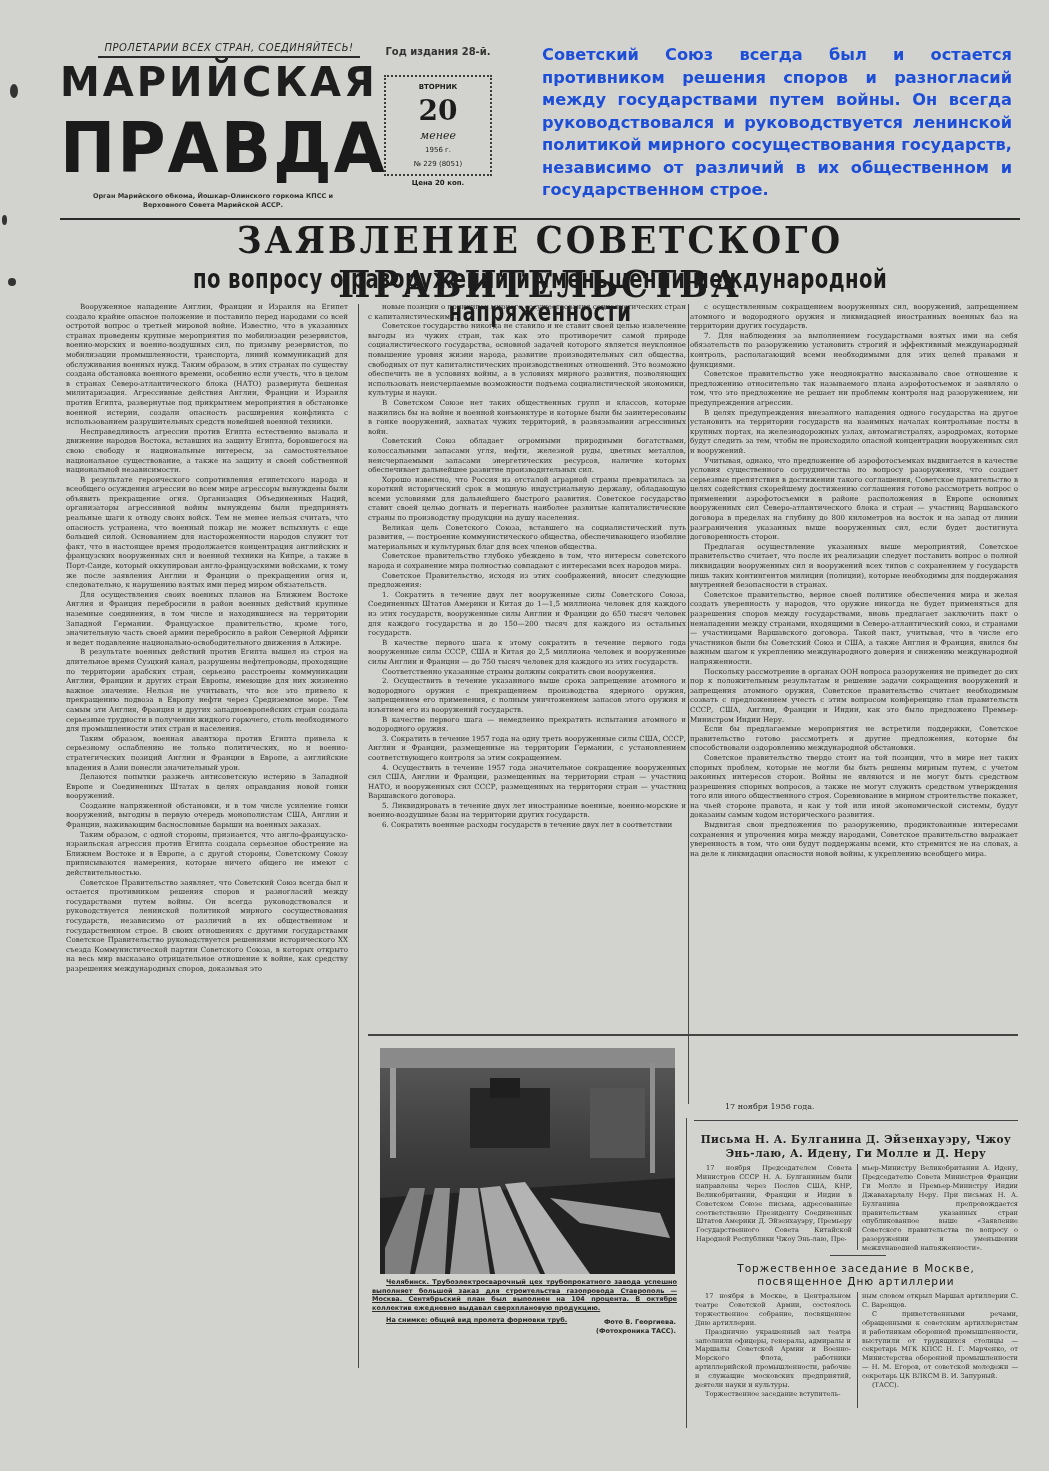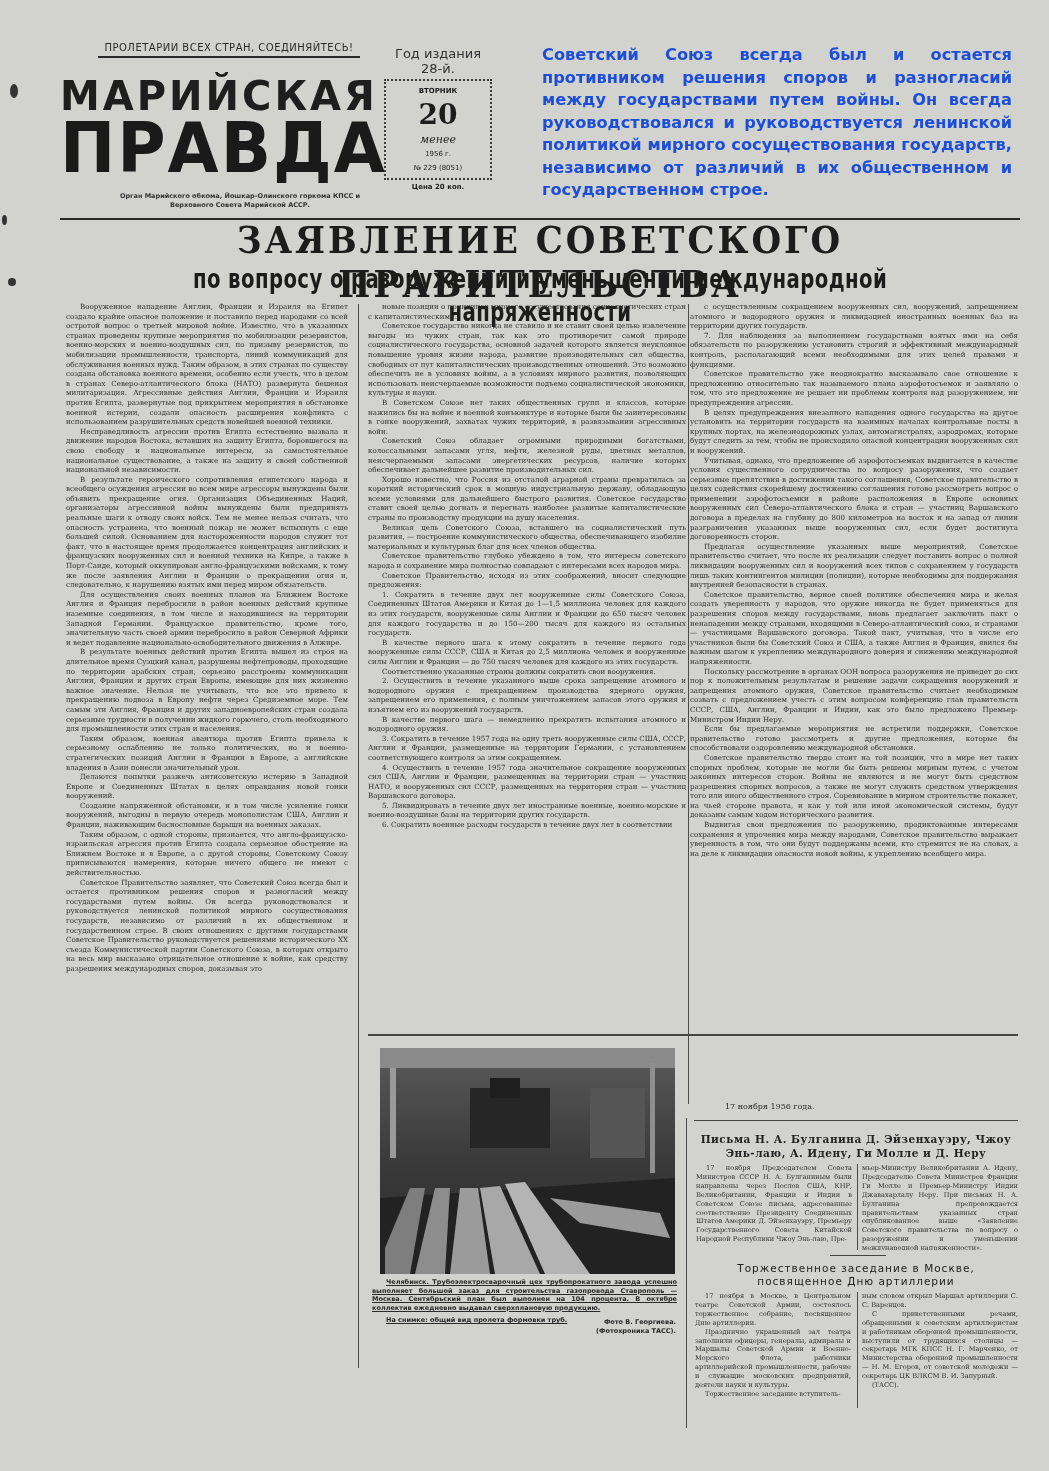--- a/index.html
+++ b/index.html
@@ -1,23 +1,23 @@
 <!DOCTYPE html>
 <html><head>
 <meta charset="utf-8">
 <style>
   html,body{margin:0;padding:0;}
   body{width:1049px;height:1471px;background:#d4d4d1;position:relative;overflow:hidden;font-family:"DejaVu Serif",serif;color:#1c1c1c;}
   .page{position:absolute;left:0;top:0;width:1049px;height:1471px;background:#d2d2cf;}
-  .mast-motto{position:absolute;left:98px;top:42px;width:262px;text-align:center;font-family:"DejaVu Sans",sans-serif;font-size:10px;letter-spacing:0.5px;color:#2a2a2a;border-bottom:2px solid #2a2a2a;padding-bottom:3px;}
-  .mast-title1{position:absolute;left:60px;top:74px;width:300px;text-align:center;font-family:"DejaVu Sans",sans-serif;font-weight:bold;font-size:40px;letter-spacing:3px;color:#1e1e1e;line-height:44px;}
+  .mast-motto{position:absolute;left:98px;top:42px;width:262px;text-align:center;font-family:"DejaVu Sans",sans-serif;font-style:italic;font-size:10px;letter-spacing:0.5px;color:#2a2a2a;border-bottom:2px solid #2a2a2a;padding-bottom:3px;}
+  .mast-title1{position:absolute;left:60px;top:60px;width:300px;text-align:center;font-family:"DejaVu Sans",sans-serif;font-weight:bold;font-size:40px;letter-spacing:3px;color:#1e1e1e;line-height:44px;}
   .mast-title2{position:absolute;left:60px;top:112px;width:300px;text-align:center;font-family:"DejaVu Sans",sans-serif;font-weight:900;font-size:66px;letter-spacing:2px;color:#1a1a1a;line-height:74px;transform:scaleY(1.05);}
-  .mast-organ{position:absolute;left:105px;top:192px;width:270px;text-align:center;font-family:"DejaVu Sans",sans-serif;font-weight:bold;font-size:6.5px;line-height:9px;color:#333;}
+  .mast-organ{position:absolute;left:78px;top:192px;width:270px;text-align:center;font-family:"DejaVu Sans",sans-serif;font-weight:bold;font-size:6.5px;line-height:9px;color:#333;}
   .datebox-wrap{position:absolute;left:384px;top:46px;width:108px;text-align:center;font-family:"DejaVu Sans",sans-serif;}
-  .date-year{font-size:13px;font-weight:normal;color:#333;margin-bottom:3px;}
+  .date-year{font-size:10px;font-weight:bold;color:#333;margin-bottom:18px;}
   .datebox{border:2px dotted #3a3a3a;padding:6px 4px;margin:0 0 3px 0;}
   .date-dow{font-size:7px;font-weight:bold;}
   .date-day{font-family:"DejaVu Serif",serif;font-weight:bold;font-size:28px;line-height:32px;margin:4px 0 2px;}
   .date-month{font-family:"DejaVu Serif",serif;font-style:italic;font-size:11px;margin-bottom:4px;}
   .date-yr{font-size:7px;margin-bottom:6px;}
   .date-num{font-size:7px;}
   .date-price{font-size:7px;font-weight:bold;}
   .quote{position:absolute;left:542px;top:44px;width:470px;font-family:"DejaVu Sans",sans-serif;font-weight:bold;font-size:16.2px;line-height:22.5px;color:#1d4ed8;text-align:justify;}
   .head-rule{position:absolute;left:60px;top:218px;width:960px;height:2px;background:#2a2a2a;}
   .head-main{position:absolute;left:60px;top:222px;width:960px;text-align:center;font-family:"DejaVu Serif",serif;font-weight:bold;font-size:34px;letter-spacing:3px;color:#1c1c1c;line-height:40px;transform:scaleY(1.1);}

